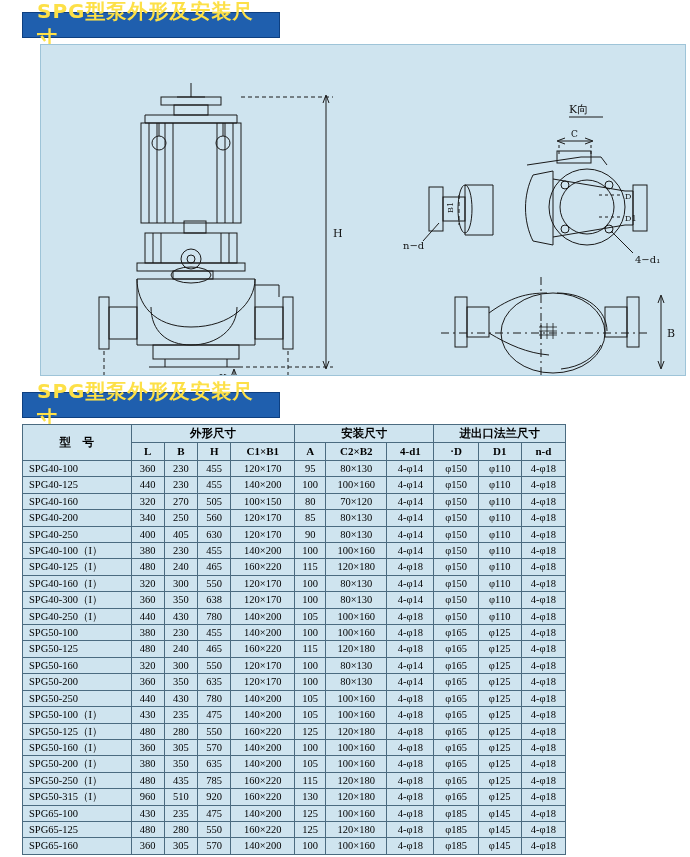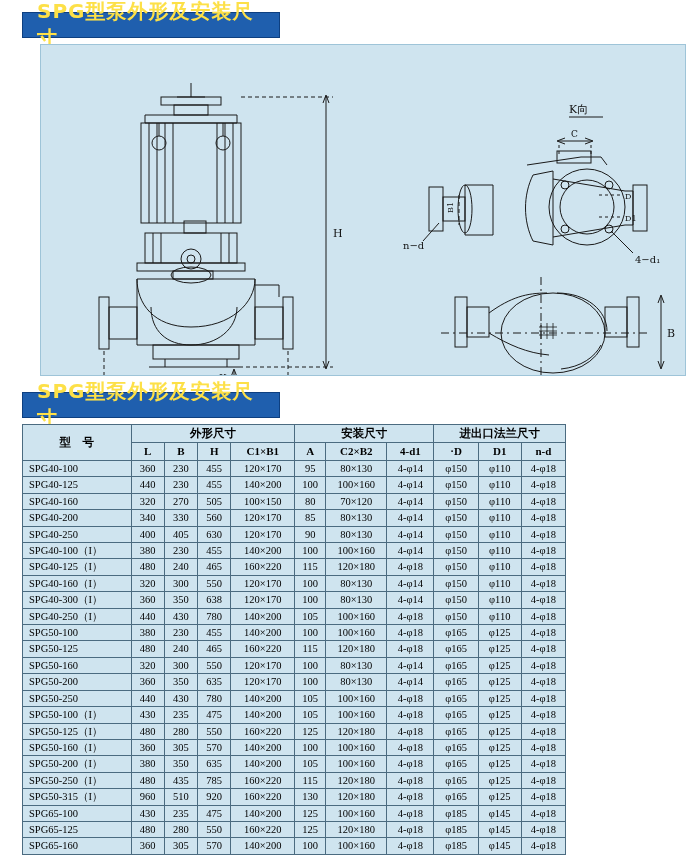--- a/index.html
+++ b/index.html
@@ -295,21 +295,21 @@
             <td>80</td>
             <td>70×120</td>
             <td>4-φ14</td>
             <td>φ150</td>
             <td>φ110</td>
             <td>4-φ18</td>
           </tr>
           <tr>
             <td class="model-col">SPG40-200</td>
             <td>340</td>
-            <td>330</td>
+            <td>250</td>
             <td>560</td>
             <td>120×170</td>
             <td>85</td>
             <td>80×130</td>
             <td>4-φ14</td>
             <td>φ150</td>
             <td>φ110</td>
             <td>4-φ18</td>
           </tr>
           <tr>

